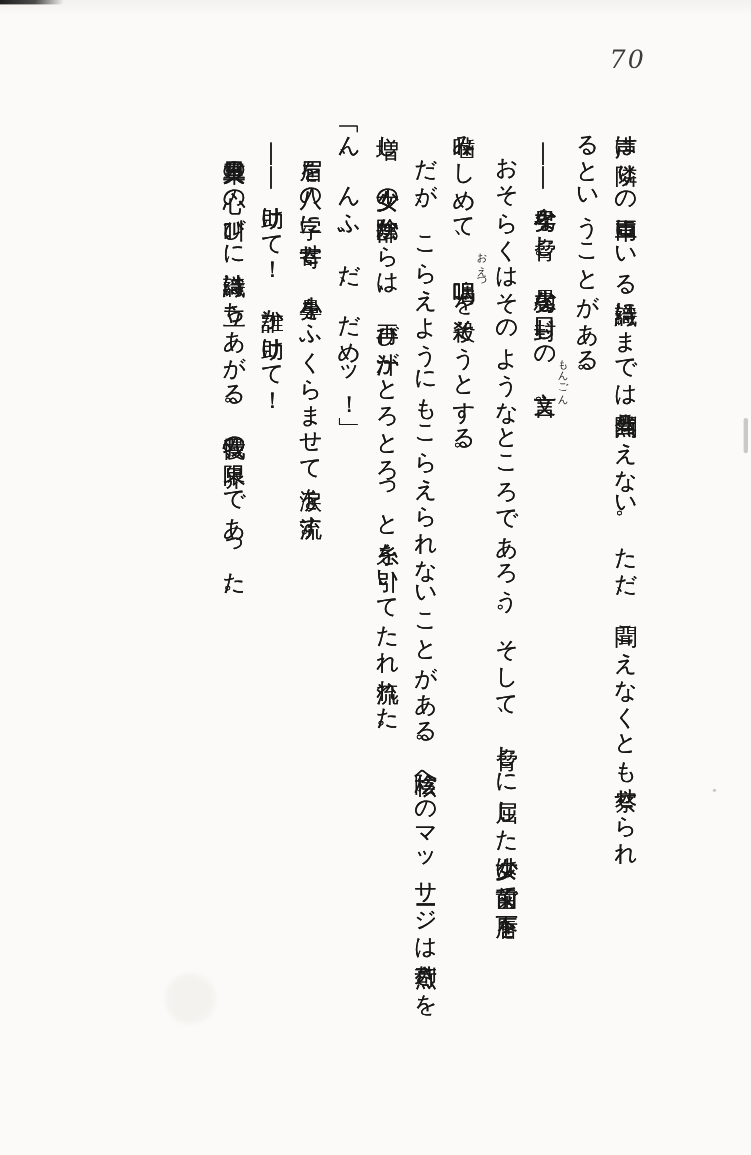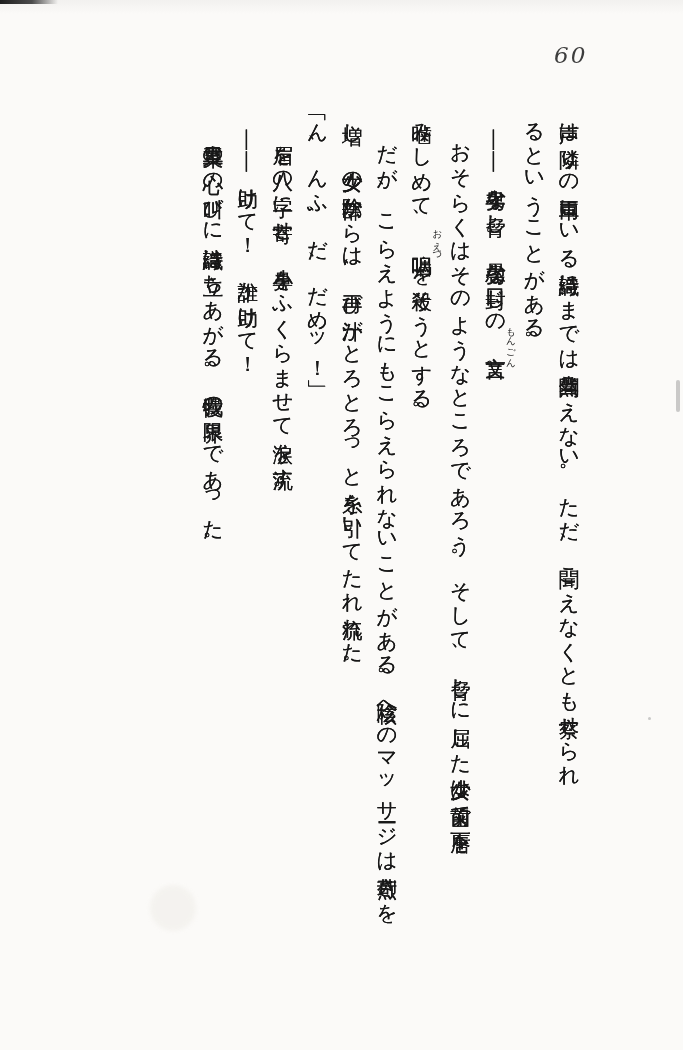--- a/index.html
+++ b/index.html
@@ -84,21 +84,21 @@
     opacity: 0.55;
     border-radius: 50%;
     filter: blur(2px);
   }
 </style>
 </head>
 <body>
 
 <div class="page">
   <div class="corner-mark"></div>
-  <div class="page-number">60</div>
+  <div class="page-number">70</div>
   <div class="text-block" id="text-block">
       <p class="column">声は隣りの車両にいる詩織にまでは当然聞こえない。ただ、聞こえなくとも察せられ</p>
       <p class="column">るということがある。</p>
       <p class="column">　――卑劣な脅し。愚劣な口封じの<ruby>文言<rt>もんごん</rt></ruby>。</p>
       <p class="column">　おそらくはそのようなところであろう。そして、脅しに屈した少女は前歯で下唇を</p>
       <p class="column">噛みしめて、<ruby>嗚咽<rt>おえつ</rt></ruby>を殺そうとする。</p>
       <p class="column">　だが、こらえようにもこらえられないことがある。陰核へのマッサージは苛烈さを</p>
       <p class="column">増し、少女の陰部からは、再び汁がとろとろっと糸を引いてたれ流れた。</p>
       <p class="column">「ん、んふ、だ、だめッ！」</p>
       <p class="column">　眉を八の字に寄せ、小鼻をふくらませて涙を流す。</p>

